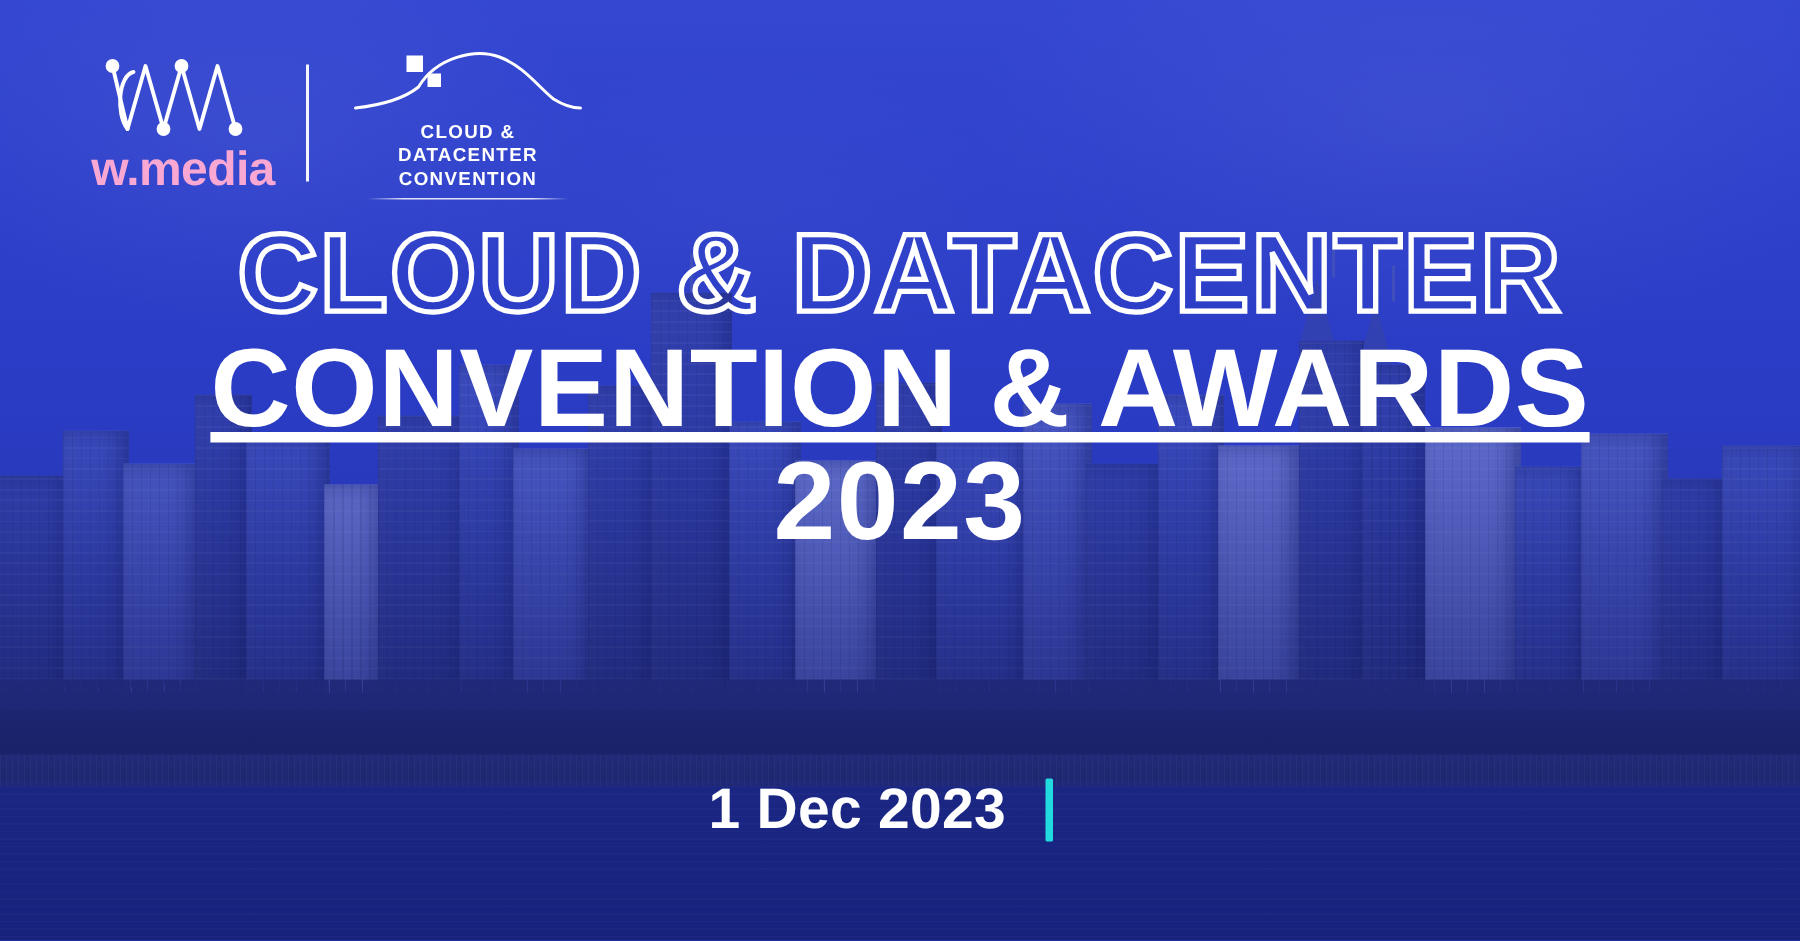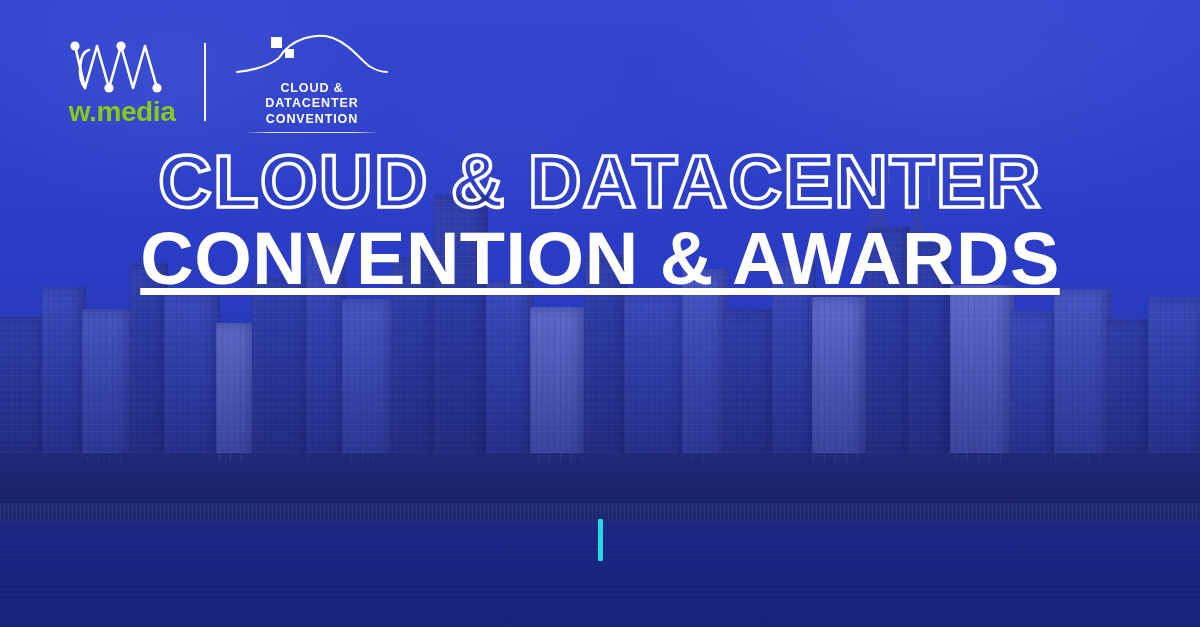--- a/index.html
+++ b/index.html
@@ -109,21 +109,21 @@
   }
 
   
   .logo-row {
     position:absolute; left:66px; top:30px;
     display:flex; align-items:center; gap:0;
   }
   .wmedia { width:112px; display:flex; flex-direction:column; align-items:center; }
   .wmedia-mark { width:110px; height:56px; display:block; }
   .wmedia-word {
-    color:#84cc16; font-size:28px; font-weight:700; letter-spacing:-0.4px;
+    color:#f9a8d4; font-size:32px; font-weight:700; letter-spacing:-0.4px;
     line-height:1; margin-top:4px;
   }
   .logo-divider {
     width:2px; height:78px; background:#ffffff; margin:0 26px; opacity:.95;
   }
   .cdc { display:flex; flex-direction:column; align-items:center; width:160px; }
   .cdc-arch { width:158px; height:48px; display:block; }
   .cdc-text {
     color:#ffffff; text-align:center; font-weight:700;
     font-size:12.5px; letter-spacing:.9px; line-height:1.22; margin-top:3px;
@@ -253,19 +253,21 @@
         <div>CONVENTION</div>
       </div>
       <div class="cdc-rule"></div>
     </div>
 
   </div>
 
   <div class="headline">
     <div class="line l-outline">CLOUD &amp; DATACENTER</div>
     <div class="line l-conv">CONVENTION &amp; AWARDS</div>
+    <div class="line l-year">2023</div>
   </div>
 
   <div class="datetime">
+    <span class="dt-text">1 Dec 2023</span>
     <span class="dt-sep"></span>
   </div>
 
 </div>
 
 </body></html>

